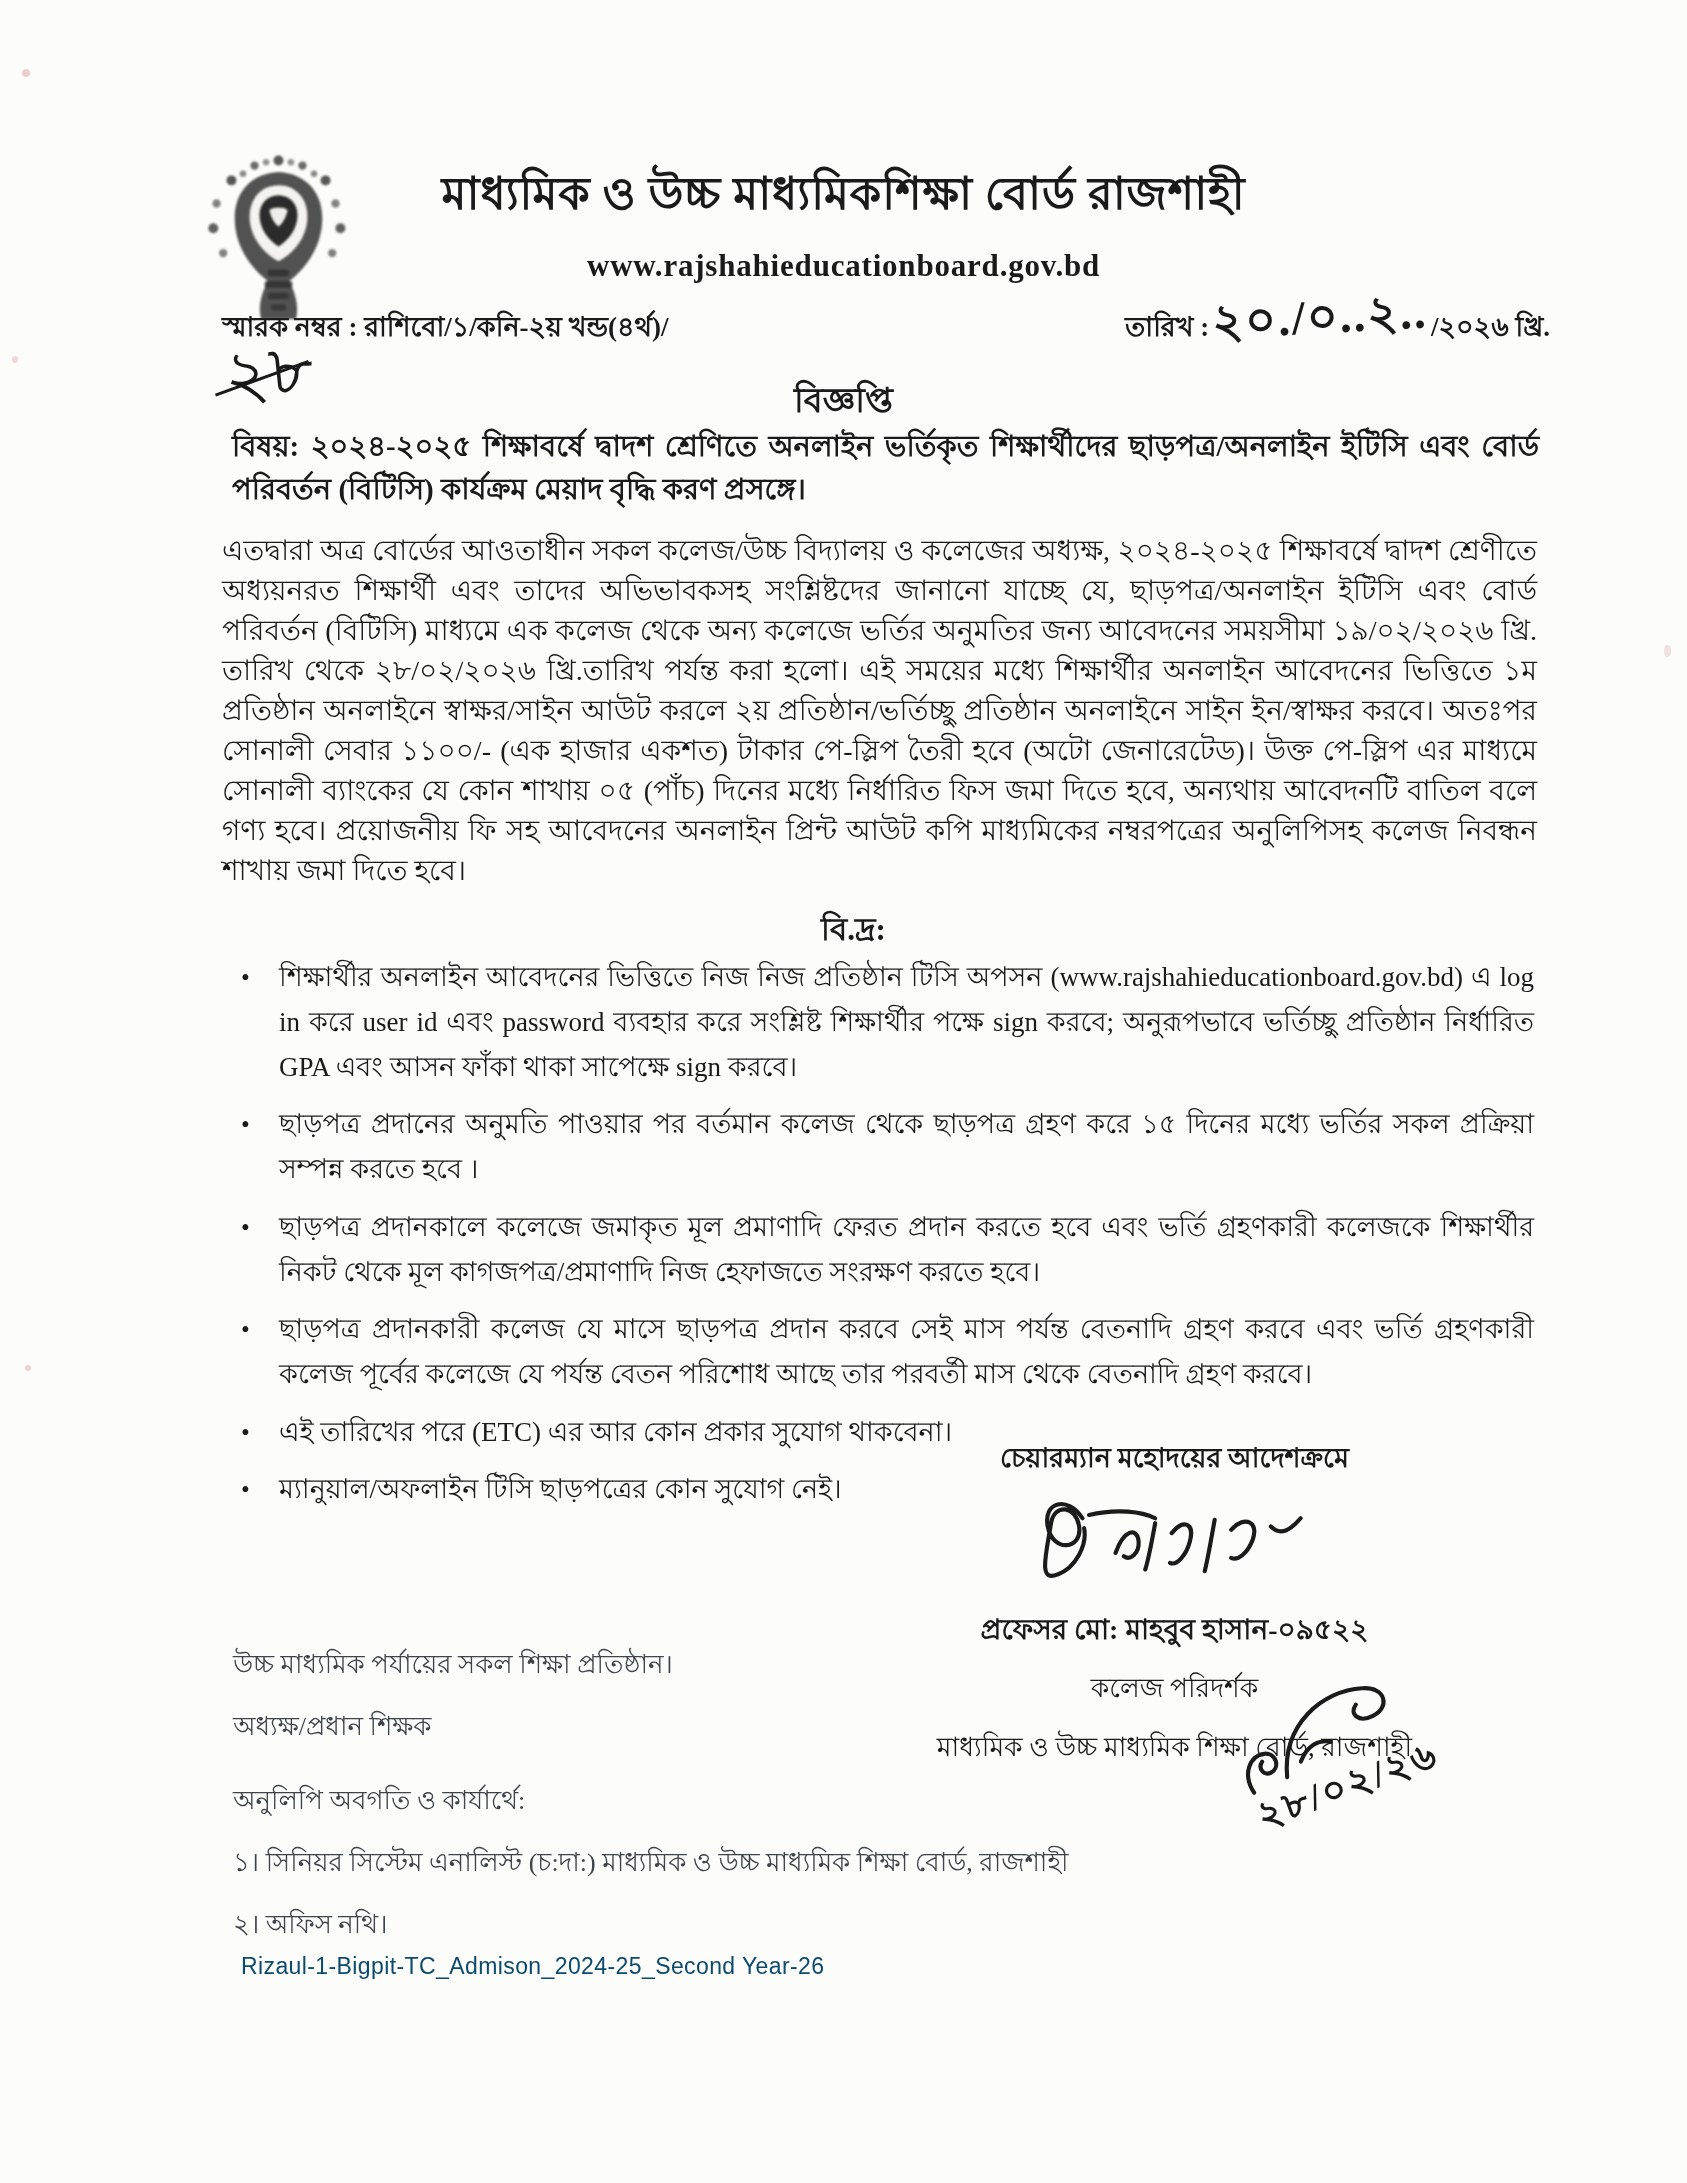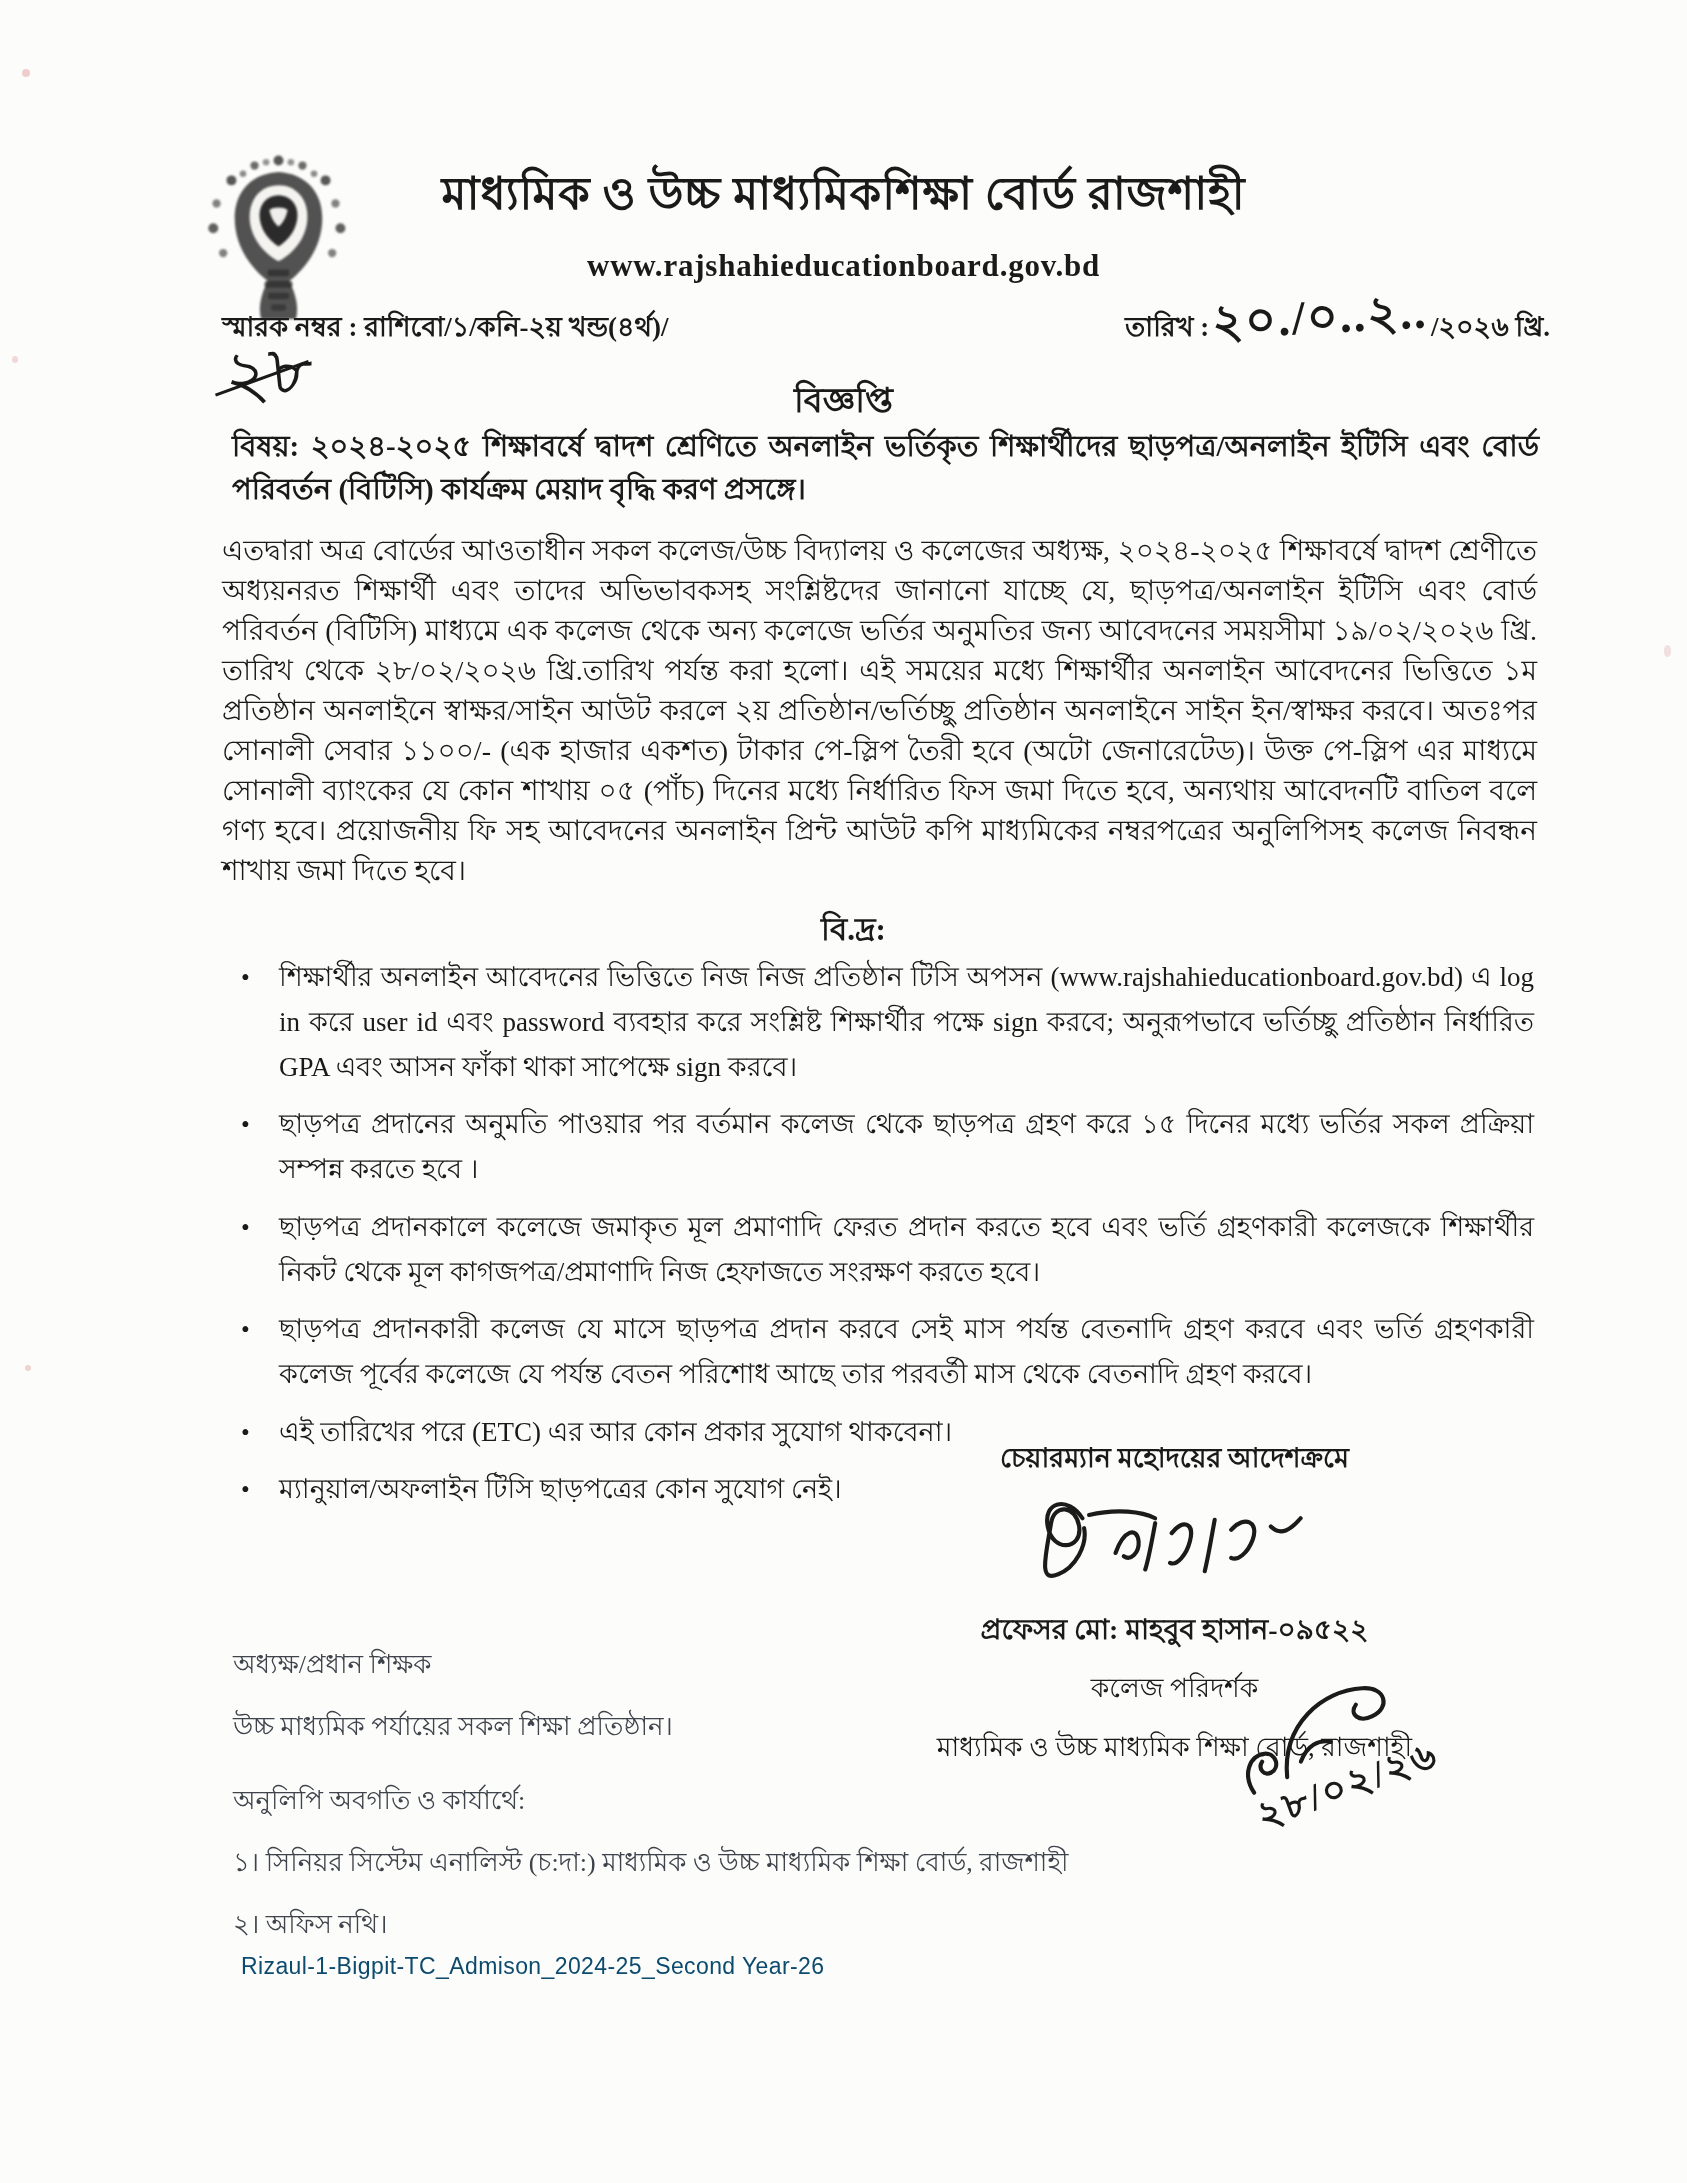--- a/index.html
+++ b/index.html
@@ -195,22 +195,22 @@
       <g fill="none" stroke="#1b1b1b" stroke-width="5" stroke-linecap="round">
         <path d="M30 96 C24 70 40 52 58 56 C72 60 70 78 58 80 C48 82 44 70 52 64"></path>
         <path d="M74 92 C90 30 150 8 196 22 C224 30 220 56 196 58 C178 60 170 46 182 38"></path>
         <path d="M96 80 C110 64 126 62 138 70"></path>
       </g>
     </svg>
     <div class="sig2-date">২৮/০২/২৬</div>
   </div>
 
   <div class="distribution">
+    <div class="d-line">উচ্চ মাধ্যমিক পর্যায়ের সকল শিক্ষা প্রতিষ্ঠান।</div>
     <div class="d-line">অধ্যক্ষ/প্রধান শিক্ষক</div>
-    <div class="d-line">উচ্চ মাধ্যমিক পর্যায়ের সকল শিক্ষা প্রতিষ্ঠান।</div>
     <div class="gap"></div>
     <div class="d-line">অনুলিপি অবগতি ও কার্যার্থে:</div>
     <div class="d-line">১। সিনিয়র সিস্টেম এনালিস্ট (চ:দা:) মাধ্যমিক ও উচ্চ মাধ্যমিক শিক্ষা বোর্ড, রাজশাহী</div>
     <div class="d-line">২। অফিস নথি।</div>
   </div>
 
   <div class="footer-filename">Rizaul-1-Bigpit-TC_Admison_2024-25_Second Year-26</div>
 
 </div>
 

